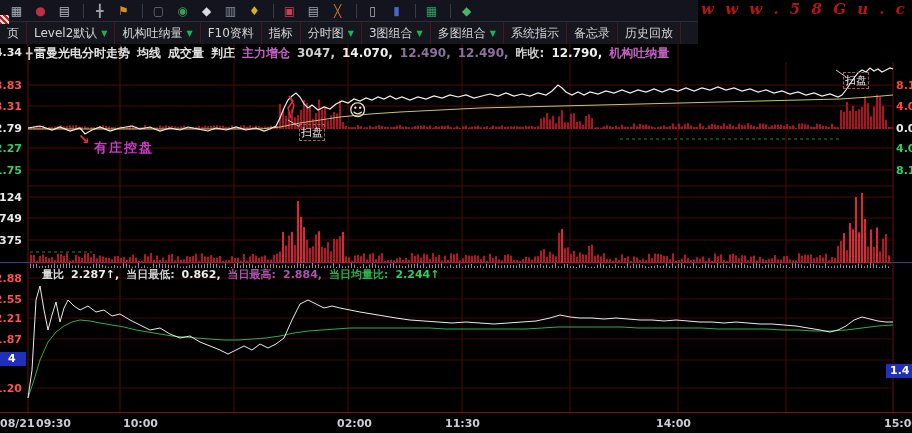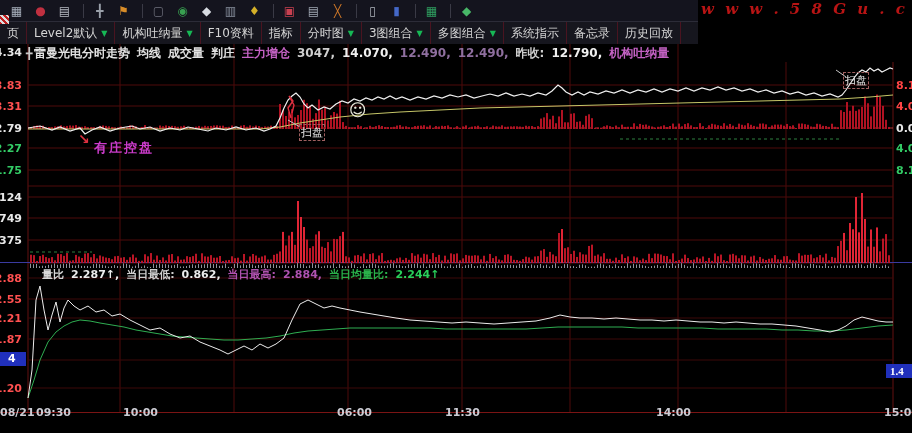--- a/index.html
+++ b/index.html
@@ -32,21 +32,21 @@
   #chart-svg{position:absolute;left:0;top:0;z-index:1;}
   #chart-area{position:absolute;left:0;top:44px;width:912px;height:368px;z-index:2;}
   #hdr{position:absolute;left:34px;top:45px;width:640px;white-space:nowrap;overflow:hidden;
        font-weight:bold;font-size:12px;z-index:3;}
   #lbrow{position:absolute;left:34px;top:267px;width:640px;white-space:nowrap;overflow:hidden;
        font-weight:bold;font-size:11px;z-index:3;margin-left:8px;}
   .hseg{margin-right:7px;}
   .axl{position:absolute;font-weight:bold;font-size:11px;z-index:3;white-space:nowrap;}
   .axl.l{left:-14px;width:36px;text-align:right;}
   .axl.r{left:896px;width:30px;text-align:left;}
-  .tlab{position:absolute;top:406px;font-weight:bold;font-size:11px;color:#ccccd4;z-index:3;}
+  .tlab{position:absolute;top:417px;font-weight:bold;font-size:11px;color:#ccccd4;z-index:3;}
   .cbox{position:absolute;width:26px;height:14px;background:#2030bc;color:#fff;font-weight:bold;
         font-size:11px;line-height:14px;z-index:4;}
   .ann{position:absolute;z-index:4;white-space:nowrap;}
 </style>
 </head>
 <body>
 
 <div id="screen">
 
   <svg id="chart-svg" width="912" height="433">
@@ -1037,21 +1037,21 @@
   <div id="lbrow"><span class="hseg" style="color: rgb(216, 216, 216);">量比</span><span class="hseg" style="color: rgb(236, 236, 236);">2.287↑,</span><span class="hseg" style="color: rgb(207, 207, 207);">当日最低:</span><span class="hseg" style="color: rgb(236, 236, 236);">0.862,</span><span class="hseg" style="color: rgb(176, 82, 176);">当日最高:</span><span class="hseg" style="color: rgb(176, 82, 176);">2.884,</span><span class="hseg" style="color: rgb(42, 176, 74);">当日均量比:</span><span class="hseg" style="color: rgb(42, 208, 90);">2.244↑</span></div>
 
   <div class="ann" style="left:26px;top:47px;font-size:11px;color:#c8c8c8;">╋</div>
   <div class="ann" style="left:78px;top:131px;font-size:14px;color:#e03040;font-weight:bold;">↘</div>
   <div class="ann" style="left:94px;top:139px;font-size:13px;font-weight:bold;letter-spacing:2px;color:#cc3ccc;">有庄控盘</div>
   <div class="ann" style="left:299px;top:124px;font-size:11px;color:#e4e4e4;border:1px dashed #a06060;padding:0 1px;">扫盘</div>
   <div class="ann" style="left:843px;top:72px;font-size:11px;color:#e4e4e4;border:1px dashed #a06060;padding:0 1px;">扫盘</div>
   <div class="ann" style="left:349px;top:100px;font-size:17px;color:#e8e8da;">☺</div>
 
   <div class="cbox" style="left:0;top:352px;padding-left:8px;box-sizing:border-box;">4</div>
-  <div class="cbox" style="left:886px;top:364px;padding-left:4px;box-sizing:border-box;font-family:Liberation Serif, serif;">1.4</div>
+  <div class="cbox" style="left:886px;top:364px;padding-left:4px;box-sizing:border-box;">1.4</div>
 
 <div class="axl l" style="top: 46px; color: rgb(232, 232, 232);">14.34</div>
     <div class="axl l" style="top: 79px; color: rgb(255, 80, 80);">13.83</div>
     <div class="axl l" style="top: 100px; color: rgb(255, 80, 80);">13.31</div>
     <div class="axl l" style="top: 122px; color: rgb(232, 232, 232);">12.79</div>
     <div class="axl l" style="top: 142px; color: rgb(51, 204, 102);">12.27</div>
     <div class="axl l" style="top: 164px; color: rgb(51, 204, 102);">11.75</div>
     <div class="axl l" style="top: 191px; color: rgb(232, 232, 232);">2124</div>
     <div class="axl l" style="top: 212px; color: rgb(232, 232, 232);">1749</div>
     <div class="axl l" style="top: 234px; color: rgb(232, 232, 232);">1375</div>
@@ -1062,17 +1062,17 @@
     <div class="axl l" style="top: 382px; color: rgb(255, 80, 80);">1.20</div>
     <div class="axl r" style="top: 46px; color: rgb(255, 80, 80);">12.1</div>
     <div class="axl r" style="top: 79px; color: rgb(255, 68, 68);">8.1</div>
     <div class="axl r" style="top: 100px; color: rgb(255, 68, 68);">4.0</div>
     <div class="axl r" style="top: 122px; color: rgb(232, 232, 232);">0.0</div>
     <div class="axl r" style="top: 142px; color: rgb(51, 204, 102);">4.0</div>
     <div class="axl r" style="top: 164px; color: rgb(51, 204, 102);">8.1</div>
     <div class="tlab" style="left: 0px;">08/21</div>
     <div class="tlab" style="left: 36px;">09:30</div>
     <div class="tlab" style="left: 100px; margin-left: 23px;">10:00</div>
-    <div class="tlab" style="left: 337px;">06:00</div>
+    <div class="tlab" style="left: 337px;">02:00</div>
     <div class="tlab" style="left: 445px;">11:30</div>
     <div class="tlab" style="left: 656px;">14:00</div>
     <div class="tlab" style="left: 884px;">15:00</div>
   </div>
 
 </body></html>

